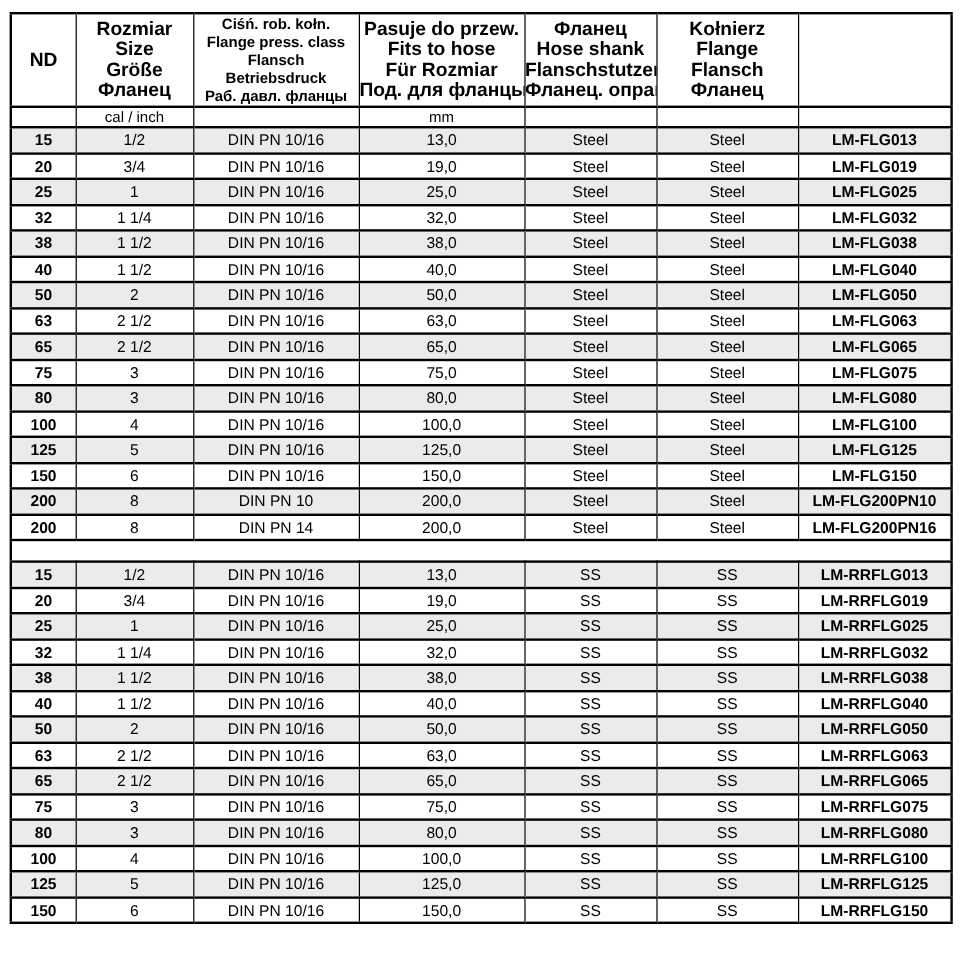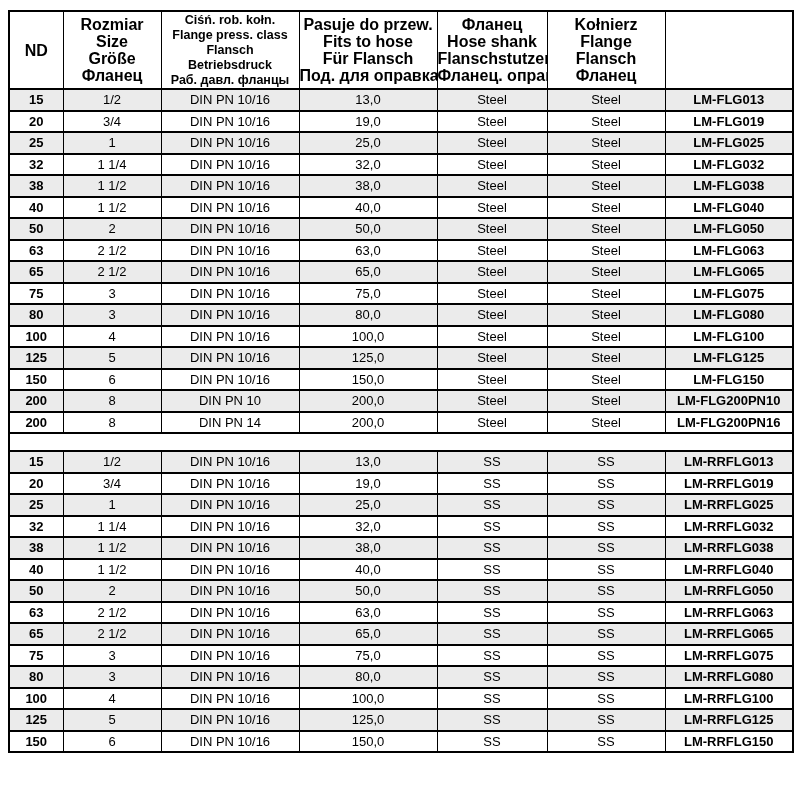--- a/index.html
+++ b/index.html
@@ -84,24 +84,33 @@
         <col style="width: 138px;">
         <col style="width: 110px;">
         <col style="width: 118px;">
         <col style="width: 128px;">
       </colgroup>
     <thead>
         <tr>
           <th class="colhead"><span>ND</span></th>
           <th class="colhead"><span>Rozmiar</span><br><span>Size</span><br><span>Größe</span><br><span>Фланец</span></th>
           <th class="colhead tight"><span>Ciśń. rob. kołn.</span><br><span>Flange press. class</span><br><span>Flansch</span><br><span>Betriebsdruck</span><br><span>Раб. давл. фланцы</span></th>
-          <th class="colhead"><span>Pasuje do przew.</span><br><span>Fits to hose</span><br><span>Für Flansch</span><br><span>Под. для оправка</span></th>
+          <th class="colhead"><span>Pasuje do przew.</span><br><span>Fits to hose</span><br><span>Für Rozmiar</span><br><span>Под. для фланцы</span></th>
           <th class="colhead"><span>Фланец</span><br><span>Hose shank</span><br><span>Flanschstutzen</span><br><span>Фланец. оправка</span></th>
           <th class="colhead"><span>Kołnierz</span><br><span>Flange</span><br><span>Flansch</span><br><span>Фланец</span></th>
           <th class="colhead"></th>
+        </tr>
+        <tr class="unit-row">
+          <td></td>
+          <td>cal / inch</td>
+          <td></td>
+          <td>mm</td>
+          <td></td>
+          <td></td>
+          <td></td>
         </tr>
       </thead>
     <tbody>
         <tr class="shade">
           <td class="col-nd">15</td>
           <td class="col-size">1/2</td>
           <td class="col-pressure">DIN PN 10/16</td>
           <td class="col-hose">13,0</td>
           <td class="col-shank">Steel</td>
           <td class="col-flange">Steel</td>

